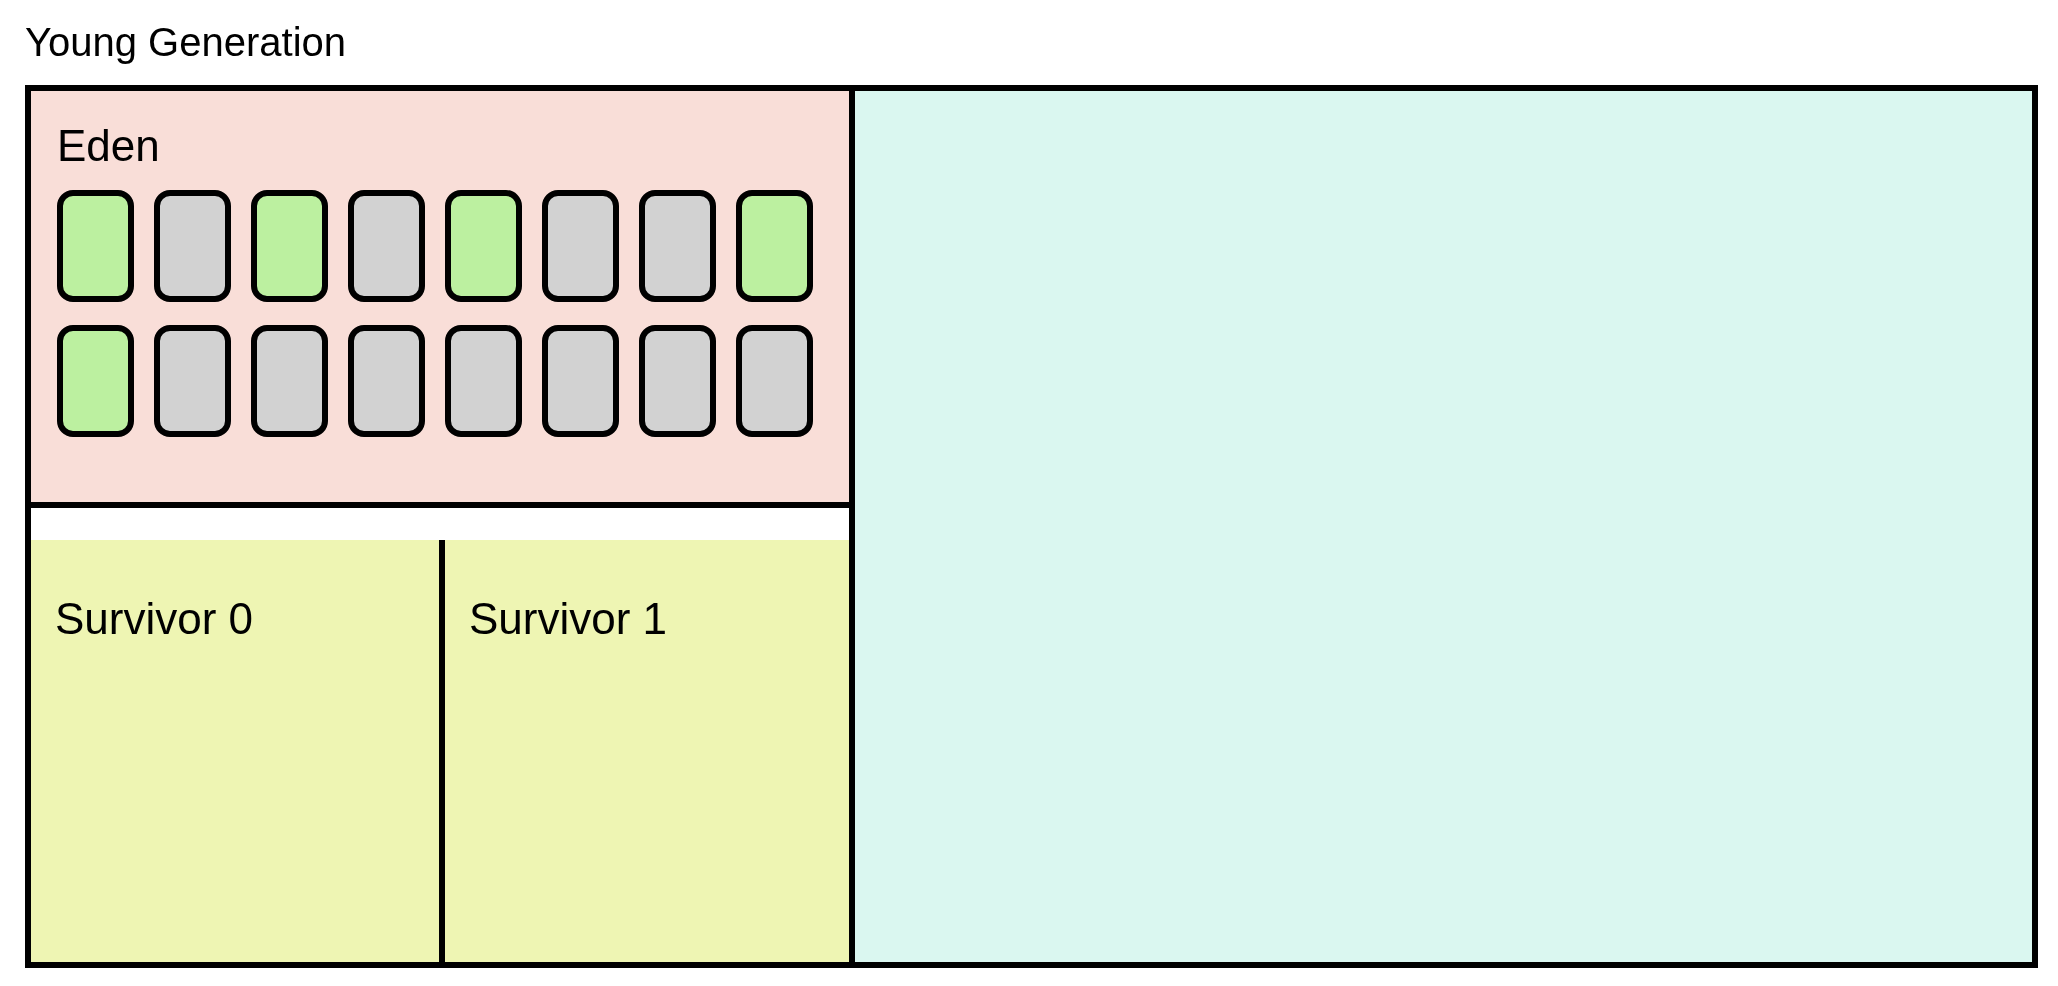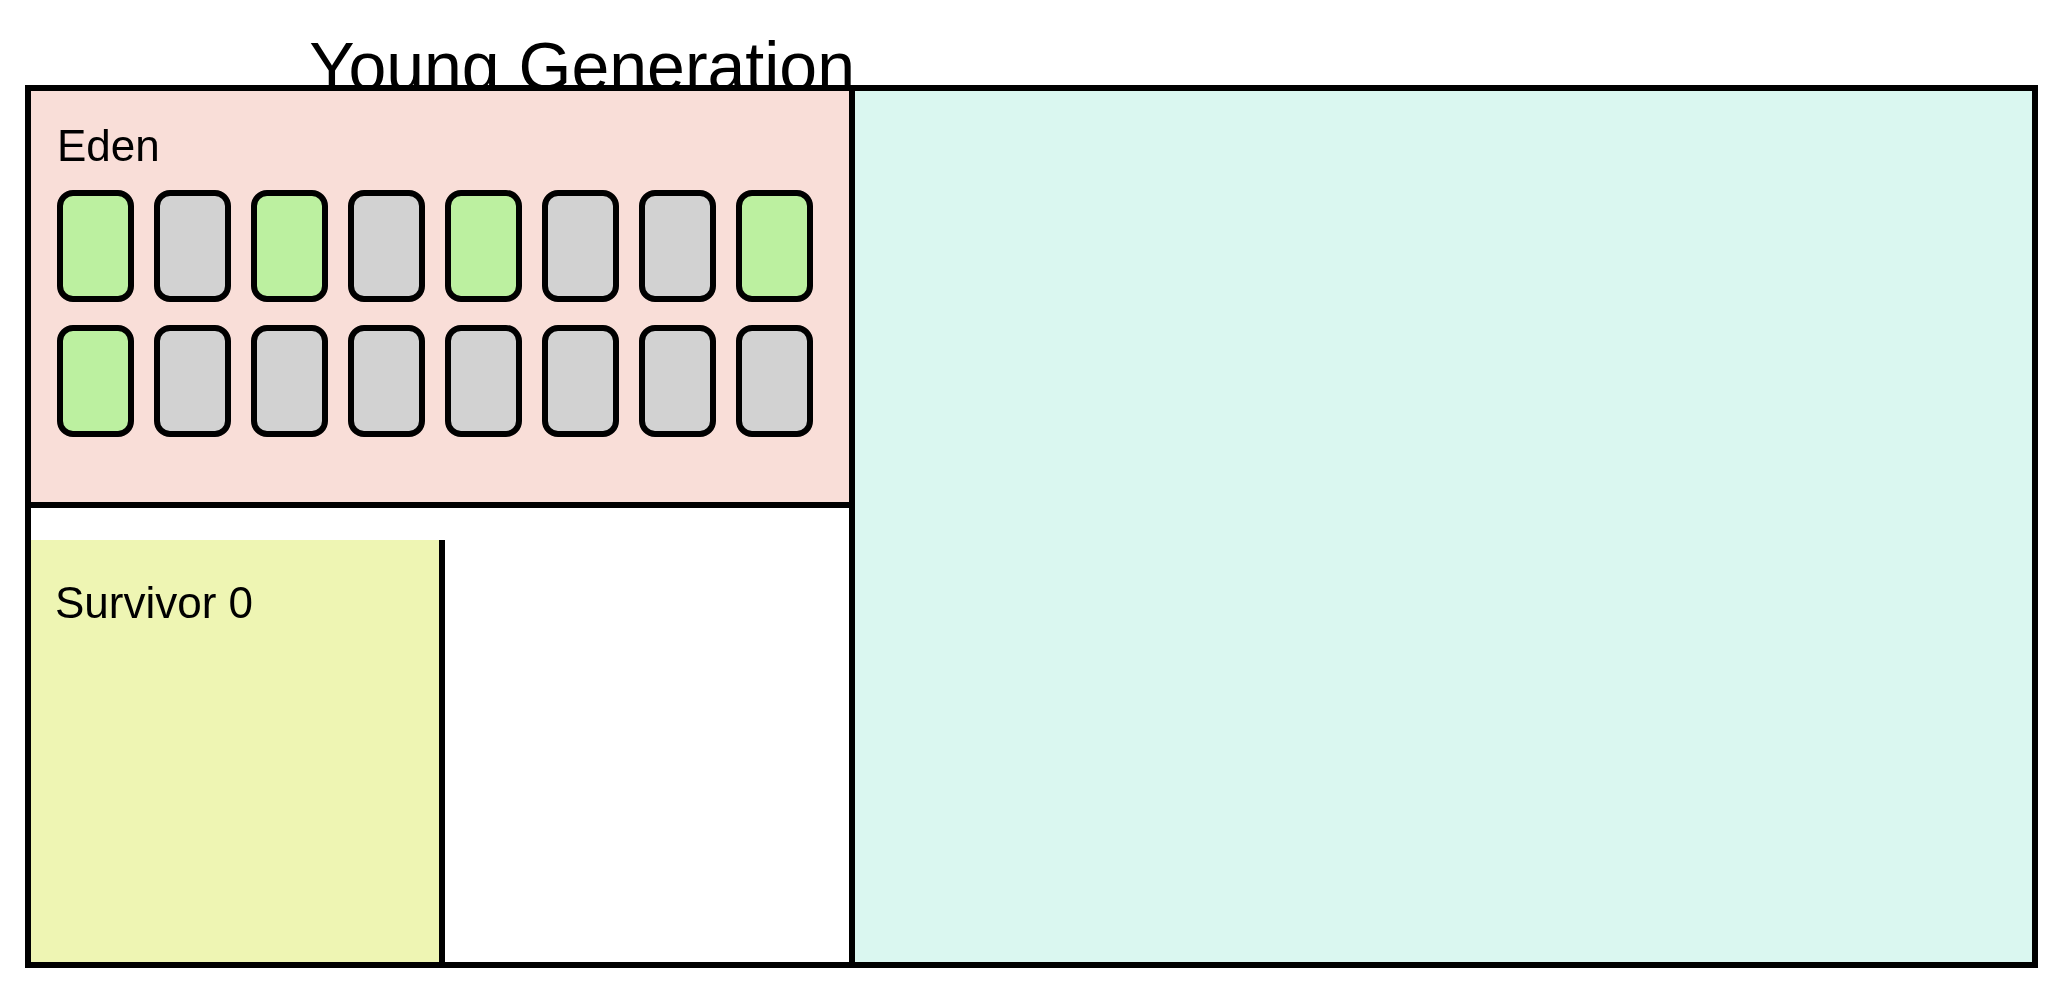--- a/index.html
+++ b/index.html
@@ -13,25 +13,24 @@
     color: #000;
     overflow: hidden;
   }
   .titles {
     position: absolute;
     top: 0; left: 25px;
     width: 2013px; height: 85px;
     display: flex;
   }
   .title {
-    font-size: 68px;
+    font-size: 40px;
     line-height: 85px;
-    text-align: right;
+    text-align: left;
     white-space: nowrap;
-    margin-top: 24px;
   }
   .title-young { width: 830px; }
   .title-old  { width: 1183px; }
   .heap {
     position: absolute;
     left: 25px; top: 85px;
     width: 2013px; height: 883px;
     border: 6px solid var(--border, #000);
     display: flex;
     background: #fff;
@@ -72,21 +71,21 @@
     border-radius: 16px;
   }
   .block-live    { background: var(--block-live, #bcf0a0); }
   .block-garbage { background: var(--block-garbage, #d2d2d2); }
   .survivors {
     flex: 1;
     display: flex;
   }
   .survivor {
     background: var(--survivor-bg, #eef5b3);
-    padding: 38px 0 0 24px;
+    padding: 54px 0 0 24px;
   }
   .survivor-0 {
     width: 414px;
     border-right: 6px solid var(--border, #000);
   }
   .survivor-1 { flex: 1; }
   .old {
     flex: 1;
     background: var(--old-bg, #daf7f0);
   }
@@ -127,20 +126,23 @@
               <div class="block block-garbage"></div>
               <div class="block block-garbage"></div>
             </div>
           </div>
       </div>
 
       <div class="survivors">
         <div class="survivor survivor-0">
           <div class="region-label">Survivor 0</div>
         </div>
+        <div class="survivor survivor-1">
+          <div class="region-label">Survivor 1</div>
+        </div>
       </div>
 
     </div>
 
     <div class="old"></div>
 
   </div>
 
 </div>
 

